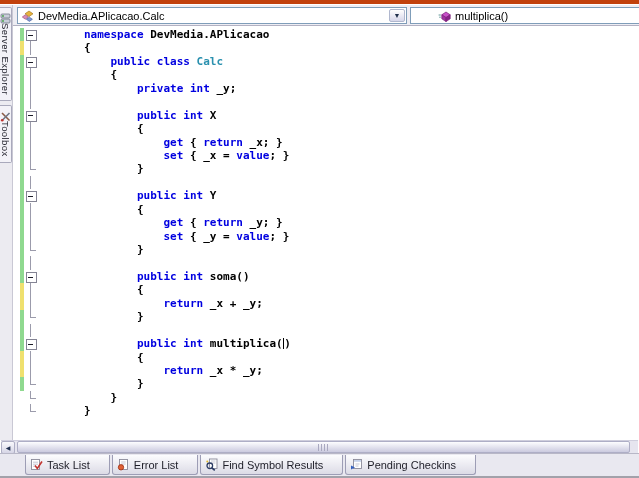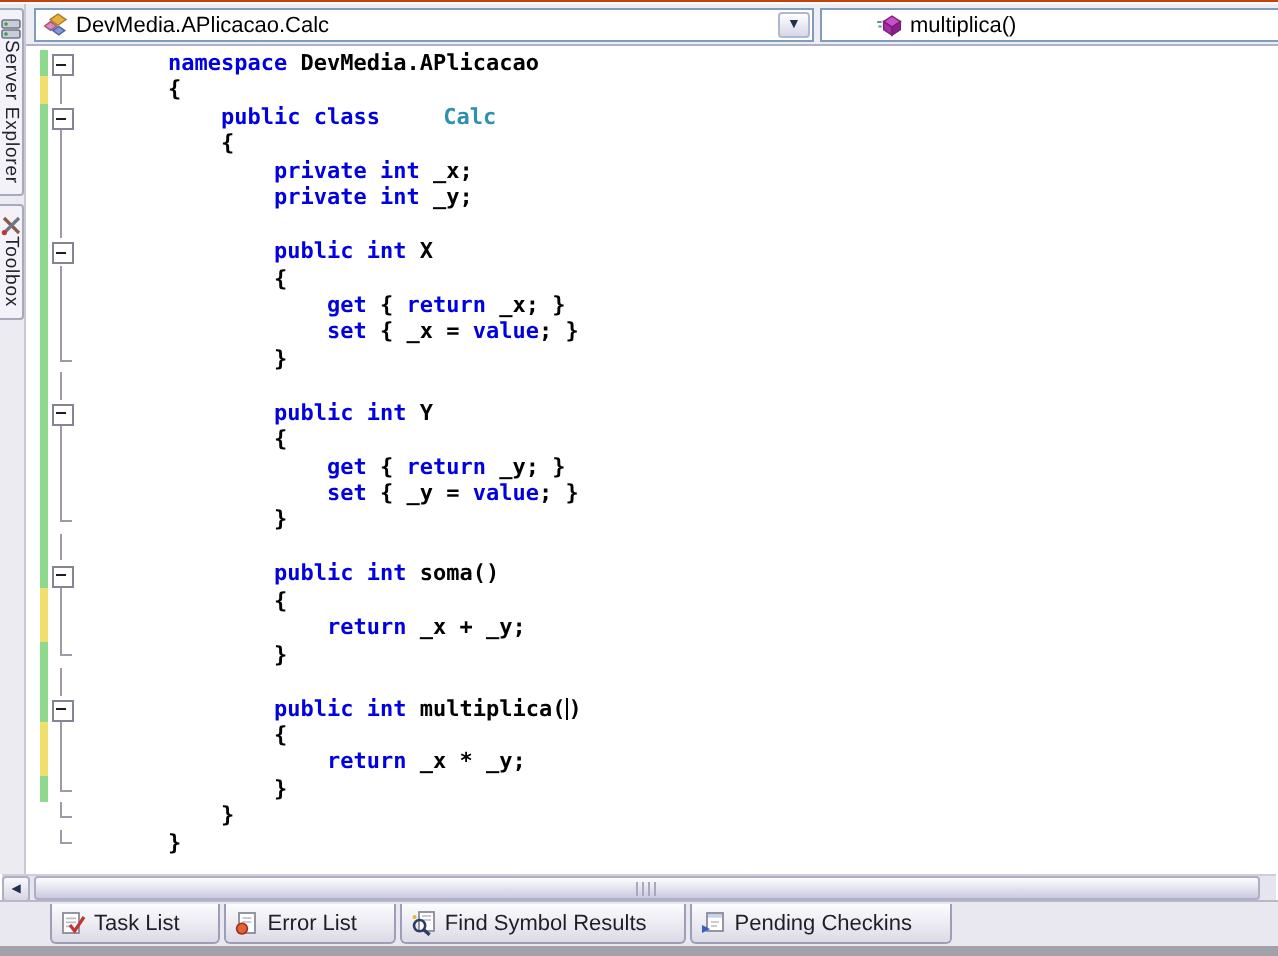--- a/index.html
+++ b/index.html
@@ -1,20 +1,20 @@
 <!DOCTYPE html>
 <html style="--kw: #0000e0; --ty: #2b91af; --green: #8fd98f; --yellow: #efe06e;"><head>
 <meta charset="utf-8">
 <style>
   * { margin:0; padding:0; box-sizing:border-box; }
   html,body { background:#fff; }
   .screen {
     position:relative; width:639px; height:478px; overflow:hidden;
     background:#fff; font-family:"Liberation Sans", sans-serif;
-    border-top:1px solid #c2410c;
+    border-top:4px solid #c2410c;
   }
   
   .left-strip {
     position:absolute; left:0; top:1px; width:13px; height:435px;
     background:#ecebf1; border-right:1px solid #c9c8d4;
   }
   .vtab {
     margin:2px 0 4px 0; width:12px; border:1px solid #a9a9bc; border-left:none;
     border-radius:0 2px 2px 0; background:#f3f2f8;
     display:flex; flex-direction:column; align-items:center; padding:2px 0 5px 0;
@@ -67,21 +67,21 @@
     width:9px; height:9px; border:1px solid #848494; background:#fff;
   }
   .outline.box::after {
     content:""; position:absolute; left:4px; top:50%; width:5px; height:1px; background:#1c1c28;
   }
   .code {
     flex:1; margin-left:1px; white-space:pre;
     font:bold 11px/13.45px "DejaVu Sans Mono", monospace; color:#000;padding-left:46px;
   }
   .code .kw { color:var(--kw,#0000e0); }
-  .code .ty { color:var(--ty,#2b91af);margin-left:25px; }
+  .code .ty { color:var(--ty,#2b91af); }
   .code .pl { color:#000; }
   .code .caret {
     display:inline-block; width:1.5px; height:11px; background:#000; vertical-align:-2px;
   }
   
   .hscroll {
     position:absolute; left:1px; top:436px; width:637px; height:13px;
     background:#e6e5ef; border-top:1px solid #cfcedd;
     display:flex; align-items:center;
   }
@@ -186,25 +186,20 @@
         <span class="code"><span class="pl">    </span><span class="kw">public class</span><span class="ty"> Calc</span></span>
       </div>
       <div class="code-line">
         <span class="changebar green"></span>
         <span class="outline v"></span>
         <span class="code"><span class="pl">    {</span></span>
       </div>
       <div class="code-line">
         <span class="changebar green"></span>
         <span class="outline v"></span>
-        <span class="code"><span class="pl">        </span><span class="kw">private int</span><span class="pl"> _x;</span></span>
-      </div>
-      <div class="code-line">
-        <span class="changebar green"></span>
-        <span class="outline v"></span>
         <span class="code"><span class="pl">        </span><span class="kw">private int</span><span class="pl"> _y;</span></span>
       </div>
       <div class="code-line">
         <span class="changebar green"></span>
         <span class="outline v"></span>
         <span class="code"></span>
       </div>
       <div class="code-line">
         <span class="changebar green"></span>
         <span class="outline box"></span>

